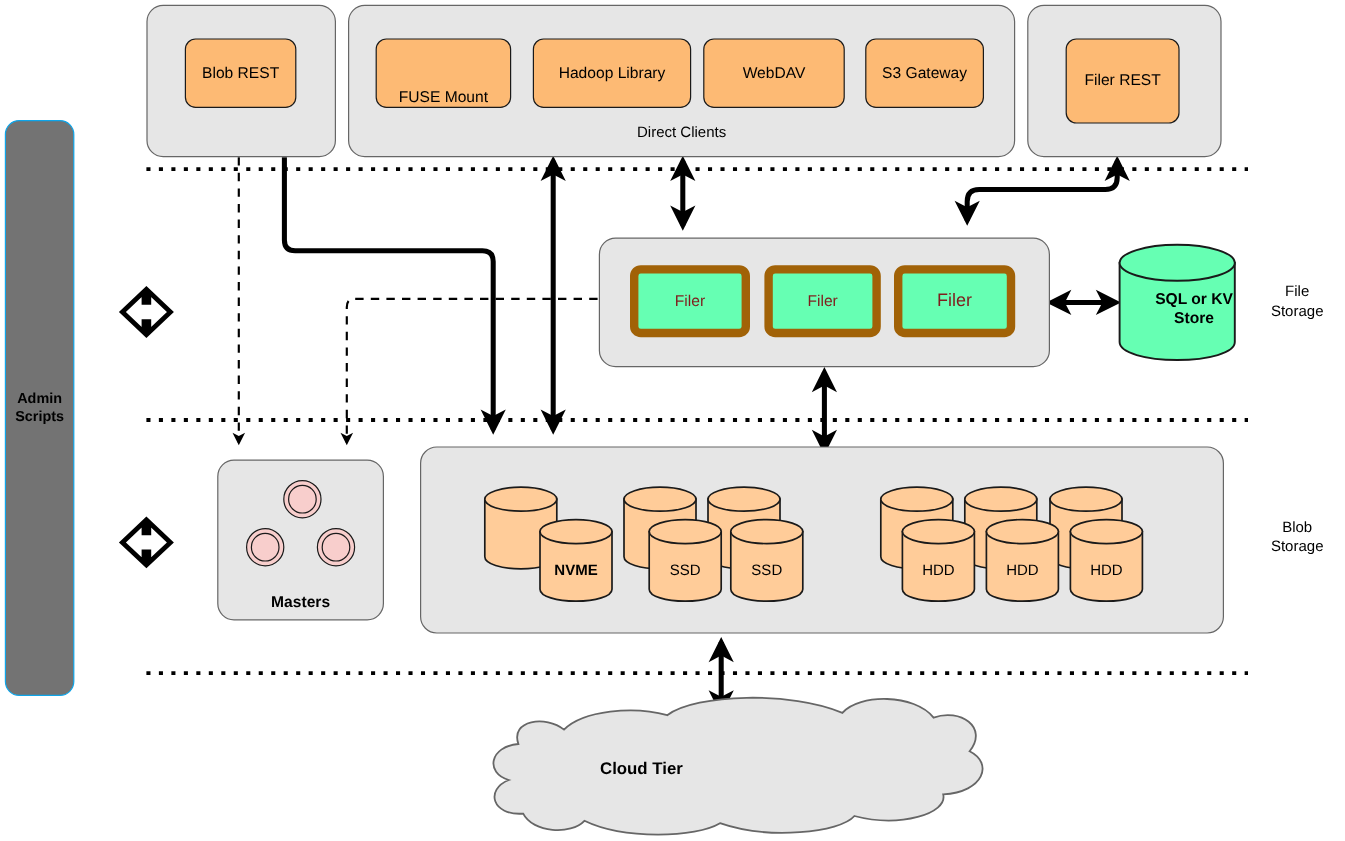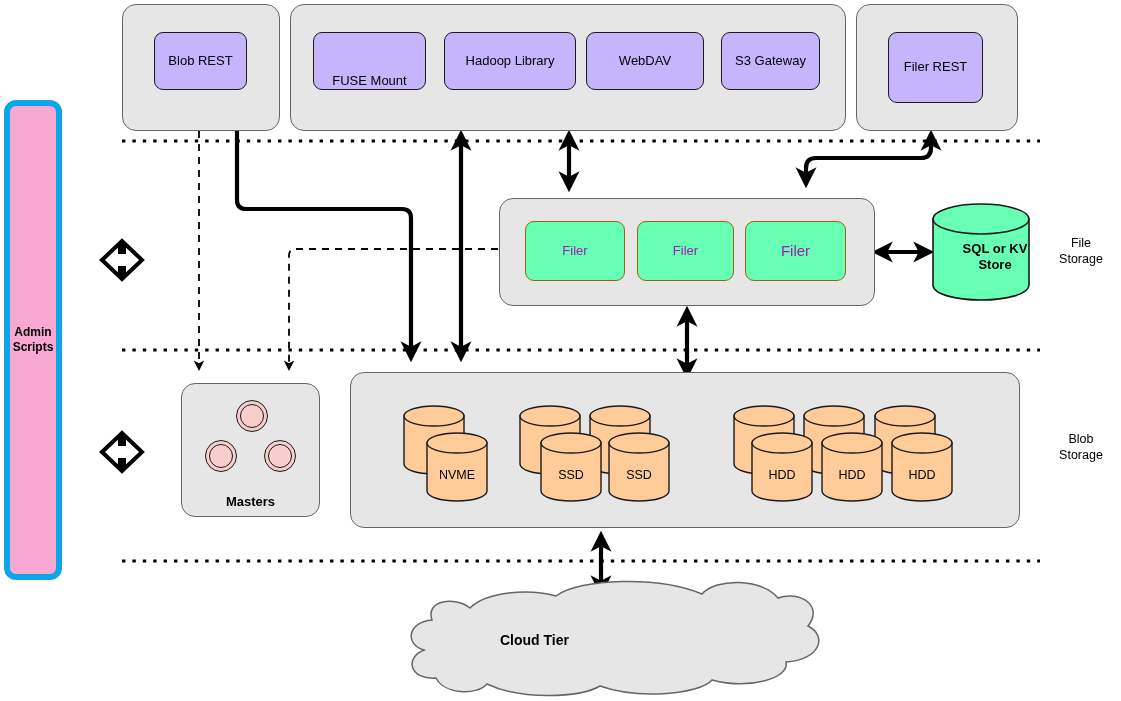--- a/index.html
+++ b/index.html
@@ -38,51 +38,51 @@
   }
   
   .group-box {
     background: #e6e6e6;
     border: 1px solid #666666;
     border-radius: 14px;
   }
 
   
   .client-box {
-    background: #c4b5fd;
+    background: #fdba74;
     border: 1px solid #1a1a1a;
     border-radius: 9px;
     font-size: 13px;
     color: #000;
   }
   
   .filer-box {
     background: #66ffb3;
-    border: 1px solid #a16207;
+    border: 7px solid #a16207;
     border-radius: 9px;
     font-size: 13px;
-    color: #a21caf;
+    color: #7f1d1d;
   }
   .filer-box.big { font-size: 15px; }
 
   .plain-label {
     position: absolute;
     font-size: 12.5px;
     text-align: center;
     color: #000;
     line-height: 1.25;
   }
   .bold-label {
     font-weight: bold;
   }
 
   
   #admin-panel {
-    background: #f9a8d4;
-    border: 6px solid #0ea5e9;
+    background: #737373;
+    border: 1px solid #0ea5e9;
     border-radius: 12px;
     justify-content: center;
   }
   #admin-panel .admin-text {
     font-size: 12px;
     font-weight: bold;
     line-height: 1.25;
   }
 
   
@@ -210,20 +210,21 @@
   </div>
   <div class="node client-box" style="left:586px; top:32px; width:118px; height:58px;">
     <span>WebDAV</span>
   </div>
   <div class="node client-box" style="left:444px; top:32px; width:132px; height:58px;">
     <span>Hadoop Library</span>
   </div>
   <div class="node client-box" style="left:721px; top:32px; width:99px; height:58px;">
     <span>S3 Gateway</span>
   </div>
+  <div class="plain-label" style="left:290px; top:103px; width:556px;">Direct Clients</div>
 
   <div class="node group-box" style="left:856px; top:4px; width:162px; height:127px;"></div>
   <div class="node client-box" style="left:888px; top:32px; width:95px; height:71px;text-align:center;">
     <span>Filer REST</span>
   </div>
 
   <div class="node group-box" style="left:499px; top:198px; width:376px; height:108px;"></div>
   <div class="node filer-box" style="left:525px; top:221px; width:100px; height:60px;">
     <span>Filer</span>
   </div>
@@ -257,21 +258,21 @@
   <div class="plain-label bold-label" style="left:181px; top:494px; width:139px; font-size:13px;">Masters</div>
 
   <div class="node group-box" style="left:350px; top:372px; width:670px; height:156px;"></div>
 
   <div class="cyl" style="left:403px; top:405px; width:62px; height:70px;">
     <svg width="62" height="70" viewBox="0 0 62 70">
       <path d="M 1 11 L 1 59 C 1 65 15 69 31 69 C 47 69 61 65 61 59 L 61 11 Z" fill="#ffcc99" stroke="#1a1a1a" stroke-width="1.4"></path>
       <ellipse cx="31" cy="11" rx="30" ry="10" fill="#ffcc99" stroke="#1a1a1a" stroke-width="1.4"></ellipse>
     </svg>
   </div>
-  <div class="cyl" style="left:426px; top:432px; width:62px; height:70px;">
+  <div class="cyl" style="left:449px; top:432px; width:62px; height:70px;font-weight:bold;">
     <svg width="62" height="70" viewBox="0 0 62 70">
       <path d="M 1 11 L 1 59 C 1 65 15 69 31 69 C 47 69 61 65 61 59 L 61 11 Z" fill="#ffcc99" stroke="#1a1a1a" stroke-width="1.4"></path>
       <ellipse cx="31" cy="11" rx="30" ry="10" fill="#ffcc99" stroke="#1a1a1a" stroke-width="1.4"></ellipse>
     </svg>
     <div class="cyl-text" style="top:36px;">NVME</div>
   </div>
 
   <div class="cyl" style="left:519px; top:405px; width:62px; height:70px;">
     <svg width="62" height="70" viewBox="0 0 62 70">
       <path d="M 1 11 L 1 59 C 1 65 15 69 31 69 C 47 69 61 65 61 59 L 61 11 Z" fill="#ffcc99" stroke="#1a1a1a" stroke-width="1.4"></path>

